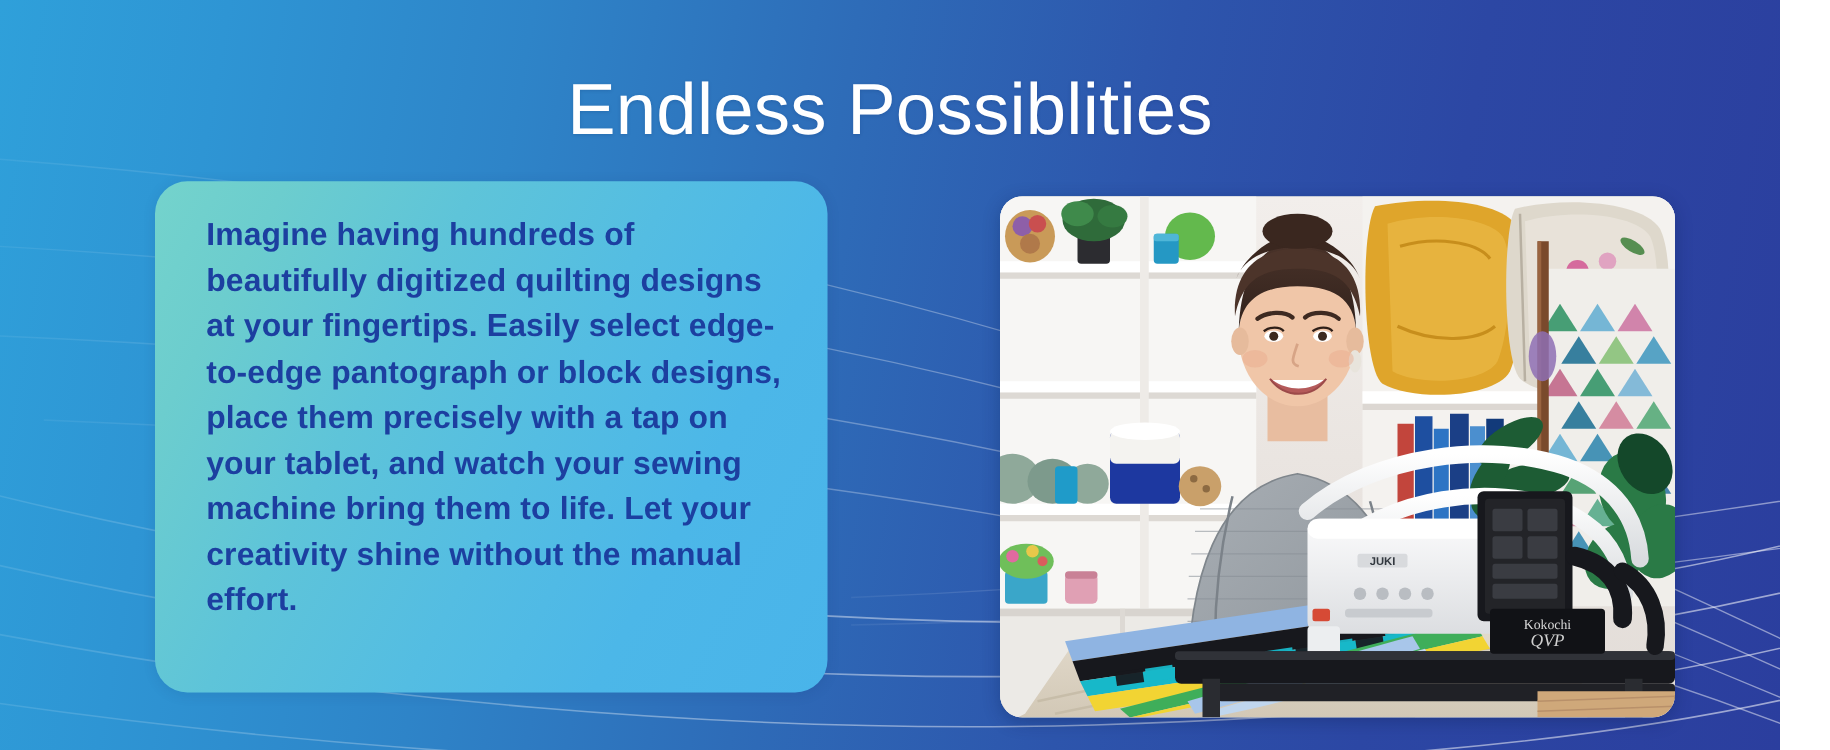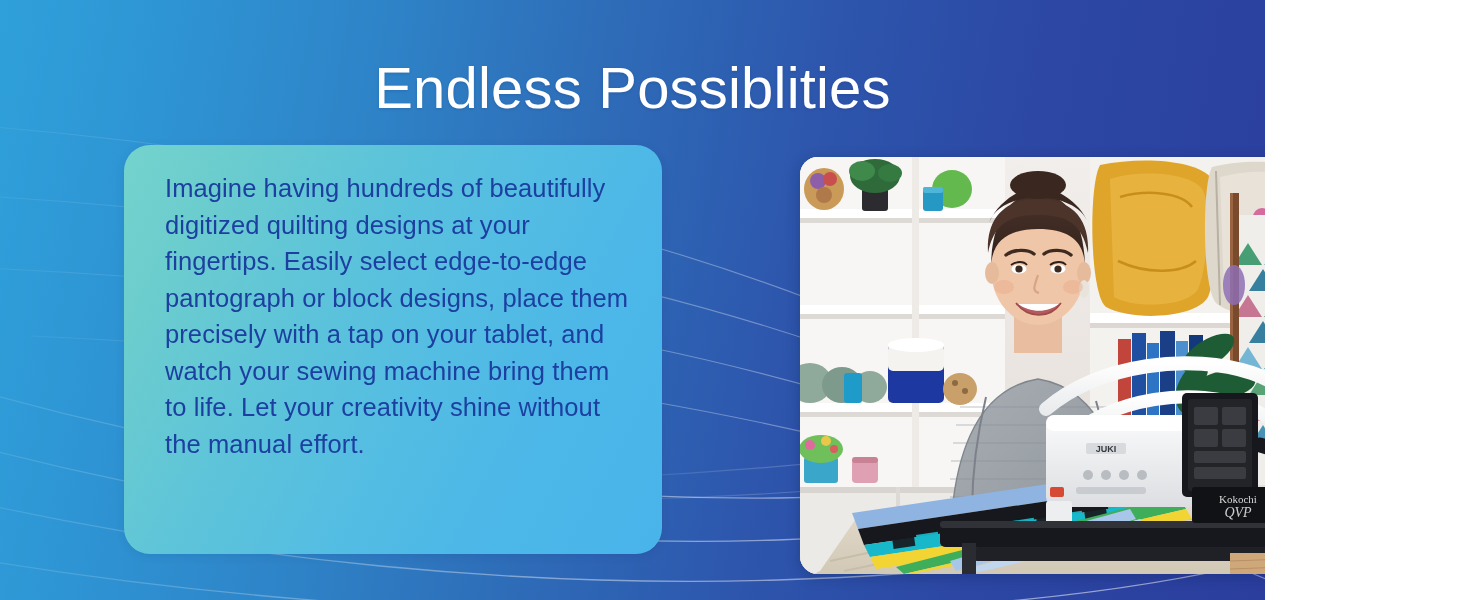--- a/index.html
+++ b/index.html
@@ -5,21 +5,21 @@
   * { margin:0; padding:0; box-sizing:border-box; }
 
   html, body {
     width:1464px; height:600px;
     overflow:hidden;
     font-family:"Liberation Sans", sans-serif;
   }
 
   .banner {
     position:relative;
-    width:1265px; height:600px;
+    width:1424px; height:600px;
     background:linear-gradient(100deg,
       #2fa0da 0%,
       #2e95d4 12%,
       #2e84c8 28%,
       #2e6cb8 45%,
       #2d55ac 62%,
       #2c47a4 78%,
       #2b3e9e 100%);
     overflow:hidden;
   }
@@ -66,21 +66,21 @@
   }
 
   .card-body {
     position:absolute;
     left:41px; top:25px;
     width:470px;
     color:#1c3fa0;
     font-family:"Liberation Sans", sans-serif;
     font-size:25.5px;
     line-height:36.5px;
-    font-weight:400;
+    font-weight:700;
     letter-spacing:0.1px;
   }
 
   
   .photo {
     position:absolute;
     left:800px; top:157px;
     width:540px; height:417px;
     border-radius:18px;
     overflow:hidden;

